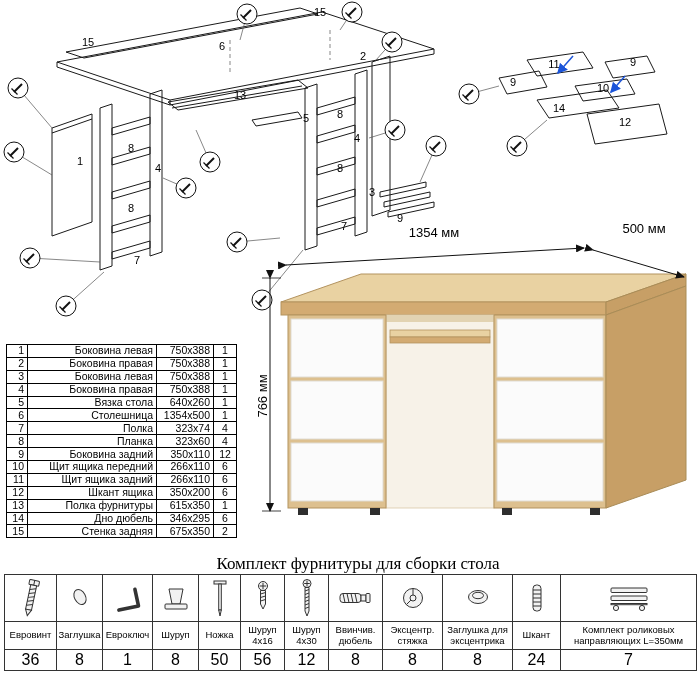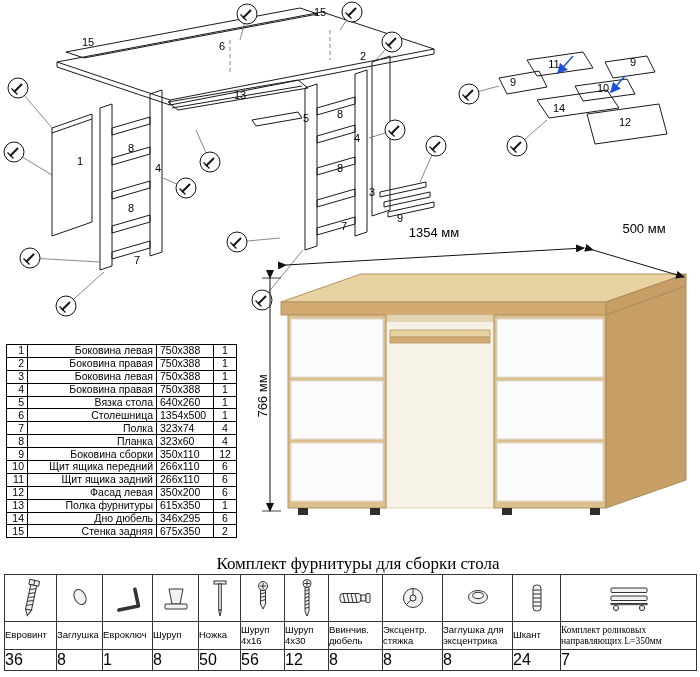--- a/index.html
+++ b/index.html
@@ -22,29 +22,29 @@
 .oak-body{fill:var(--oak-body);stroke:#b3935f;stroke-width:1;}
 .shelf{fill:var(--oak-top);stroke:#b3935f;stroke-width:.8;}
 .shelf-edge{fill:var(--oak-front);stroke:#b3935f;stroke-width:.8;}
 .niche{fill:#f7f2e8;stroke:#d9c9a8;stroke-width:.8;}
 .drawer{fill:var(--drawer);stroke:#e0dcd4;stroke-width:1;}
 .foot{fill:#2e2e2e;}
 #parts-table{position:absolute;left:6px;top:344px;border-collapse:collapse;font:10.5px "Liberation Sans",sans-serif;color:#000;}
 #parts-table td{border:1px solid #000;padding:0 3px;height:11.9px;line-height:11px;white-space:nowrap;}
 .pt-num{width:14px;text-align:right;}
 .pt-name{min-width:122px;text-align:right;}
-.pt-size{width:50px;text-align:left;}
+.pt-size{width:50px;text-align:right;}
 .pt-qty{width:16px;text-align:center;}
 #kit-title{position:absolute;left:0;top:546px;width:700px;margin:8px;text-align:center;font:17px "Liberation Serif",serif;font-weight:normal;color:#000;}
 #hardware-table{position:absolute;left:4px;top:574px;width:692px;border-collapse:collapse;table-layout:fixed;}
-#hardware-table td{border:1px solid #333;text-align:left;vertical-align:middle;padding:0;overflow:hidden;}
+#hardware-table td{border:1px solid #333;text-align:center;vertical-align:middle;padding:0;overflow:hidden;}
 .hw-icon-cell{height:46px;}
 .hw-name-cell{height:27px;font-size:9.5px;line-height:1.1;padding:1px 2px;}
 .hw-qty-cell{height:20px;font-size:16px;}
-.hw-name-long{text-align:left;padding-left:3px;font-family:Liberation Serif, serif;}
+.hw-name-long{text-align:left;padding-left:3px;}
 .hwicon{display:block;margin:0 auto;}
 .ig{stroke:#333;fill:#f2f2f2;stroke-width:1;}
 </style>
 </head>
 <body>
 
 <div class="page">
 
   <svg id="main-diagram" width="460" height="340" viewBox="0 0 460 340">
     <g class="ln">
@@ -260,39 +260,39 @@
           <td class="pt-qty">4</td>
         </tr>
         <tr>
           <td class="pt-num">8</td>
           <td class="pt-name">Планка</td>
           <td class="pt-size">323x60</td>
           <td class="pt-qty">4</td>
         </tr>
         <tr>
           <td class="pt-num">9</td>
-          <td class="pt-name">Боковина сборки</td>
+          <td class="pt-name">Боковина задний</td>
           <td class="pt-size">350x110</td>
           <td class="pt-qty">12</td>
         </tr>
         <tr>
           <td class="pt-num">10</td>
           <td class="pt-name">Щит ящика передний</td>
           <td class="pt-size">266x110</td>
           <td class="pt-qty">6</td>
         </tr>
         <tr>
           <td class="pt-num">11</td>
           <td class="pt-name">Щит ящика задний</td>
           <td class="pt-size">266x110</td>
           <td class="pt-qty">6</td>
         </tr>
         <tr>
           <td class="pt-num">12</td>
-          <td class="pt-name">Фасад левая</td>
+          <td class="pt-name">Шкант ящика</td>
           <td class="pt-size">350x200</td>
           <td class="pt-qty">6</td>
         </tr>
         <tr>
           <td class="pt-num">13</td>
           <td class="pt-name">Полка фурнитуры</td>
           <td class="pt-size">615x350</td>
           <td class="pt-qty">1</td>
         </tr>
         <tr>

